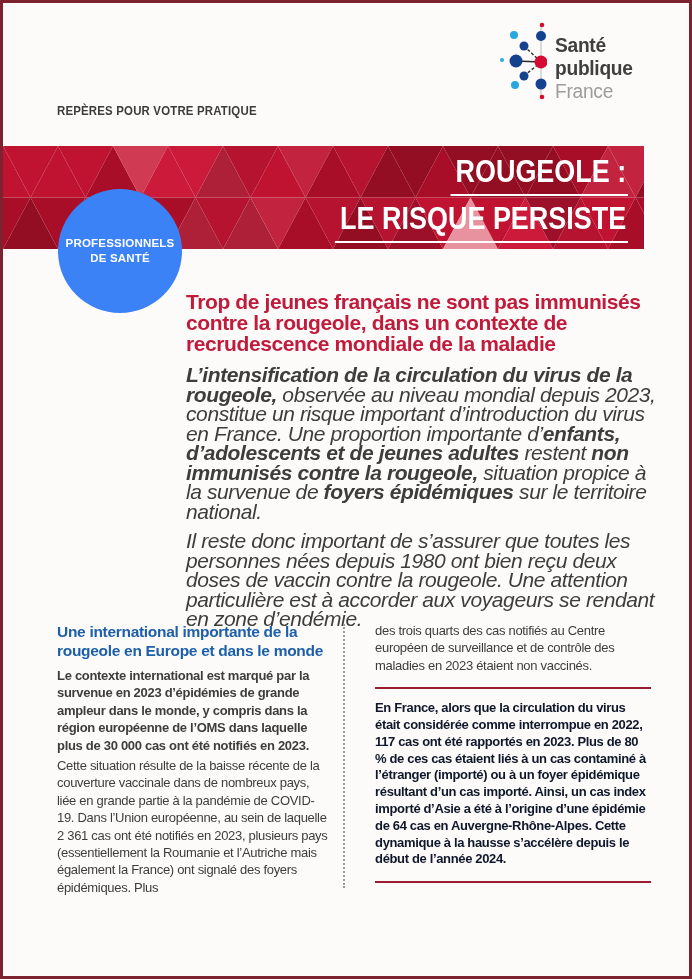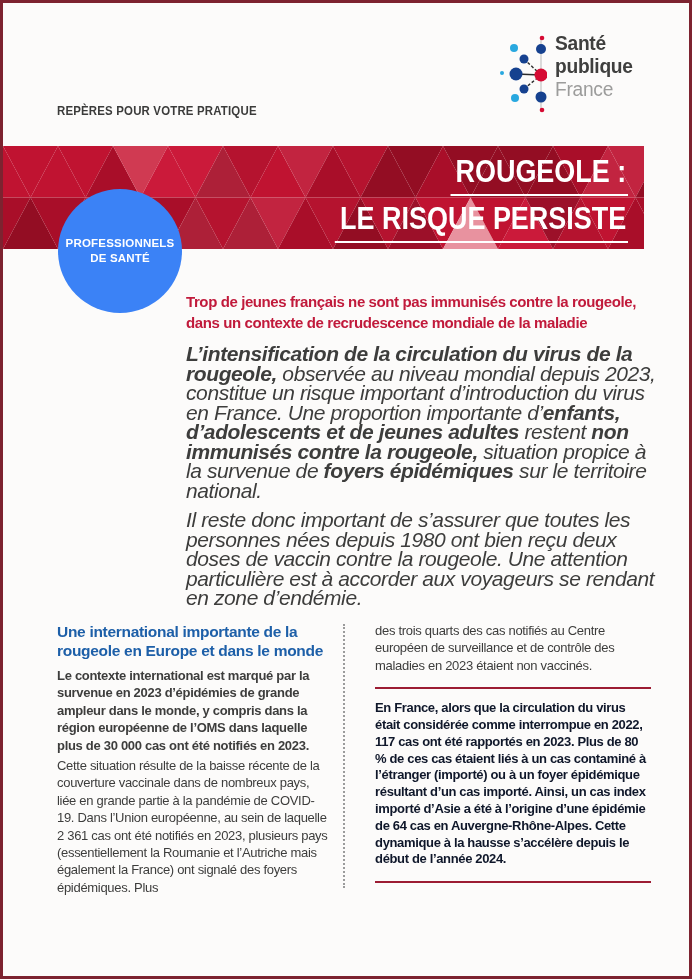--- a/index.html
+++ b/index.html
@@ -10,21 +10,21 @@
     font-family:"Liberation Sans", sans-serif; overflow:hidden;
     color:#3d3d3c;
   }
   
   .kicker {
     position:absolute; left:54px; top:100px;
     font-size:13px; font-weight:bold; color:#3b3b3a;
     letter-spacing:.2px; transform:scaleX(.88); transform-origin:left center;
     white-space:nowrap;
   }
-  .logo { position:absolute; left:496px; top:29px; display:flex; align-items:flex-start; }
+  .logo { position:absolute; left:496px; top:16px; display:flex; align-items:flex-end; }
   .logo svg { width:48px; height:84px; }
   .logo-text { margin-left:8px; line-height:23px; font-size:20px; letter-spacing:-.3px; transform:scaleX(.96); transform-origin:left center;}
   .logo-text .b { font-weight:bold; color:#3f3f3e; display:block; }
   .logo-text .l { font-weight:normal; color:#9c9c9b; display:block; }
   
   .banner { position:absolute; left:0; top:143px; width:641px; height:103px; }
   .banner svg { position:absolute; inset:0; width:100%; height:100%; }
   .banner-title {
     position:absolute; top:10px; right:16px; text-align:right;
     transform:scaleX(.87); transform-origin:right top;
@@ -38,21 +38,21 @@
   .circle-badge {
     position:absolute; left:55px; top:186px; width:124px; height:124px;
     border-radius:50%; background:#3b82f6; z-index:3;
     display:flex; flex-direction:column; align-items:center; justify-content:center;
     color:#fff; font-weight:bold; font-size:11.5px; line-height:15px;
     letter-spacing:.2px; text-align:center;
   }
   
   .intro { position:absolute; left:183px; top:288px; width:476px; }
   .intro h2 {
-    color:#c11a3b; font-size:15px; line-height:21px; font-weight:bold;
+    color:#c11a3b; font-size:21px; line-height:21px; font-weight:bold;
     letter-spacing:-.4px; margin-bottom:11px;
   }
   .intro p { font-size:21px; line-height:19.5px; letter-spacing:-.4px; margin-bottom:10px;font-style:italic; }
   .intro strong { font-weight:bold; }
   
   .columns { position:absolute; left:54px; top:619px; width:594px; display:flex; }
   .col-left { width:278px; }
   .col-div { border-left:2px dotted #9b9b9b; margin:2px 18px 8px 14px; }
   .col-right { width:282px;margin-left:12px; }
   .col-left h3 {

